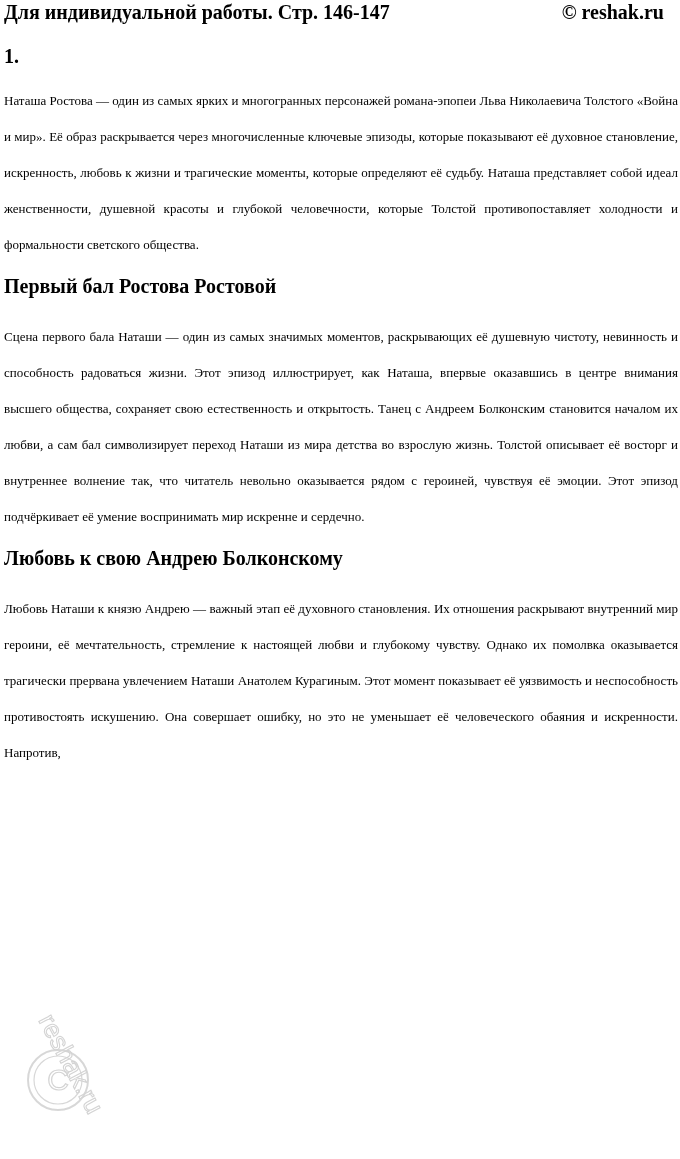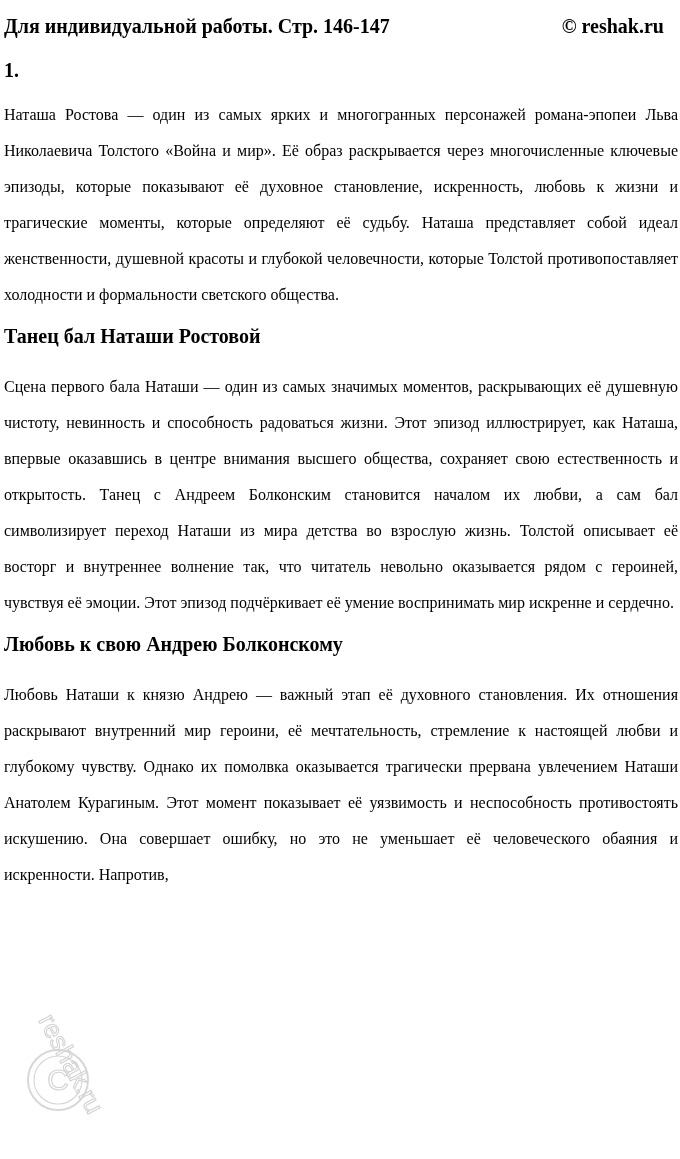--- a/index.html
+++ b/index.html
@@ -21,38 +21,38 @@
     top: 0;
     width: 674px;
   }
   .header {
     display: flex;
     justify-content: space-between;
     align-items: baseline;
     height: 28px;
     font-size: 20px;
     line-height: 24px;
-    padding-top: 14px;
+    padding-top: 0;
   }
   .header-title {
     font-weight: bold;
   }
   .header-copy {
     font-weight: bold;
     margin-right: 14px;
   }
   .task-number {
     font-weight: bold;
     font-size: 20px;
     line-height: 24px;
     margin-top: 16px;
     height: 30px;
   }
   .para {
-    font-size: 16px;
+    font-size: 13px;
     line-height: 36px;
     text-align: justify;
     margin: 0;
   }
   .para.first { margin-top: 9px; }
   .heading {
     font-weight: bold;
     font-size: 20px;
     line-height: 24px;
     margin: 11px 0 21px 0;
@@ -73,21 +73,21 @@
 <div class="page">
   <div class="header">
     <span class="header-title">Для индивидуальной работы. Стр. 146-147</span>
     <span class="header-copy">© reshak.ru</span>
   </div>
 
   <div class="task-number">1.</div>
 
   <p class="para first">Наташа Ростова — один из самых ярких и многогранных персонажей романа-эпопеи Льва Николаевича Толстого «Война и мир». Её образ раскрывается через многочисленные ключевые эпизоды, которые показывают её духовное становление, искренность, любовь к жизни и трагические моменты, которые определяют её судьбу. Наташа представляет собой идеал женственности, душевной красоты и глубокой человечности, которые Толстой противопоставляет холодности и формальности светского общества.</p>
 
-  <div class="heading">Танец бал Наташи Ростовой</div>
+  <div class="heading">Первый бал Ростова Ростовой</div>
   <p class="para">Сцена первого бала Наташи — один из самых значимых моментов, раскрывающих её душевную чистоту, невинность и способность радоваться жизни. Этот эпизод иллюстрирует, как Наташа, впервые оказавшись в центре внимания высшего общества, сохраняет свою естественность и открытость. Танец с Андреем Болконским становится началом их любви, а сам бал символизирует переход Наташи из мира детства во взрослую жизнь. Толстой описывает её восторг и внутреннее волнение так, что читатель невольно оказывается рядом с героиней, чувствуя её эмоции. Этот эпизод подчёркивает её умение воспринимать мир искренне и сердечно.</p>
 
   <div class="heading">Любовь к свою Андрею Болконскому</div>
   <p class="para">Любовь Наташи к князю Андрею — важный этап её духовного становления. Их отношения раскрывают внутренний мир героини, её мечтательность, стремление к настоящей любви и глубокому чувству. Однако их помолвка оказывается трагически прервана увлечением Наташи Анатолем Курагиным. Этот момент показывает её уязвимость и неспособность противостоять искушению. Она совершает ошибку, но это не уменьшает её человеческого обаяния и искренности. Напротив,</p>
 </div>
 
 <div class="watermark">
   <svg width="110" height="110" viewBox="0 0 110 110">
     <circle cx="50" cy="70" r="30" fill="none" stroke="#b8b8b8" stroke-width="2"></circle>
     <circle cx="50" cy="70" r="24" fill="none" stroke="#b8b8b8" stroke-width="1.2"></circle>

